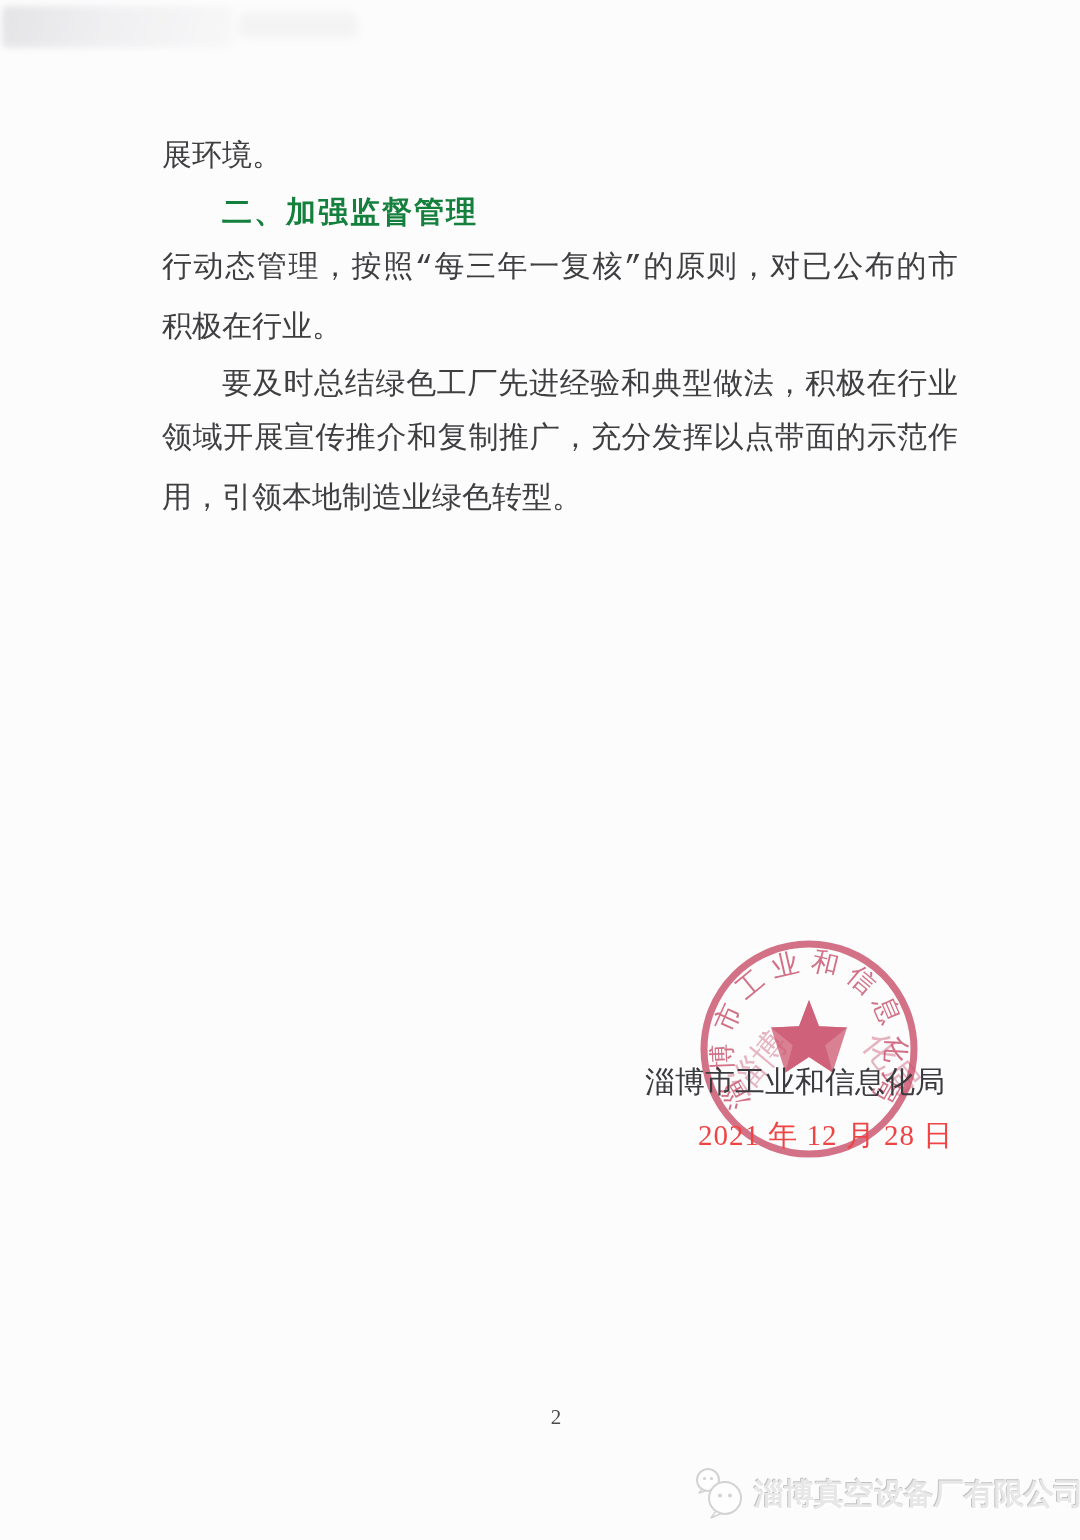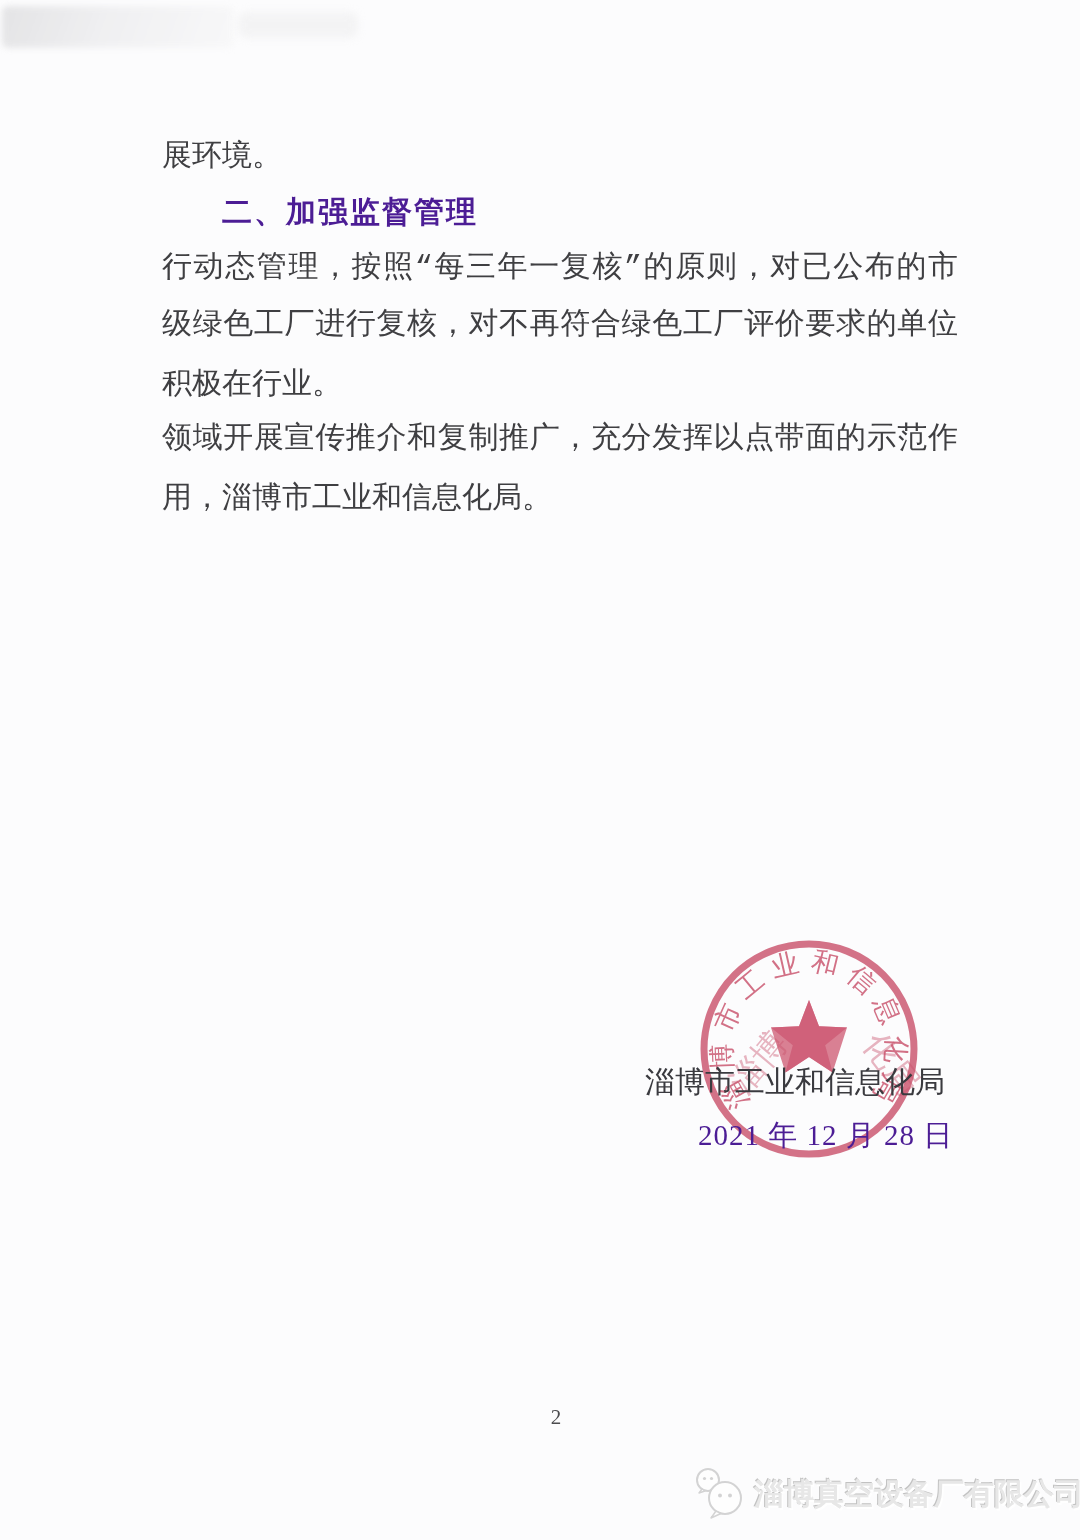--- a/index.html
+++ b/index.html
@@ -37,37 +37,37 @@
   }
   .line.indent{padding-left:60px;}
   .line.indent-justify{
     white-space:normal;padding-left:60px;
     text-align:justify;text-align-last:justify;
     -moz-text-align-last:justify;
   }
   .line.heading{
     padding-left:60px;
     font-family:"Liberation Sans","DejaVu Sans",sans-serif;
-    font-weight:700;color:#4c1d95;
+    font-weight:700;color:#15803d;
     letter-spacing:2px;
   }
   
   .seal{
     position:absolute;left:696px;top:936px;width:226px;height:226px;
     z-index:1;
   }
   
   .signature{
     position:absolute;left:645px;top:1062px;
     font-size:30px;letter-spacing:0;color:#3a3a3f;z-index:3;
     white-space:nowrap;
   }
   .sign-date{
     position:absolute;left:698px;top:1116px;
-    font-size:29px;color:#4c1d95;z-index:3;white-space:nowrap;
+    font-size:29px;color:#ef4444;z-index:3;white-space:nowrap;
     letter-spacing:1px;
   }
   
   .page-number{
     position:absolute;left:516px;top:1405px;width:80px;
     text-align:center;font-size:21px;color:#4b4b4e;
     font-family:"Liberation Serif","DejaVu Serif",serif;
   }
   
   .footer{
@@ -89,24 +89,24 @@
 
 <div class="page">
 
   <div class="smudge-top"></div>
   <div class="smudge-top2"></div>
 
   <div class="content">
     <div class="line">展环境。</div>
     <div class="line heading">二、加强监督管理</div>
     <div class="line justify">行动态管理，按照“每三年一复核”的原则，对已公布的市</div>
-    <div class="line justify">级绿色工厂进行复核，对不再符合绿色工厂评价要求的单位</div>
     <div class="line">积极在行业。</div>
+    <div class="line indent-justify">要及时总结绿色工厂先进经验和典型做法，积极在行业</div>
     <div class="line justify">领域开展宣传推介和复制推广，充分发挥以点带面的示范作</div>
-    <div class="line">用，淄博市工业和信息化局。</div>
+    <div class="line">用，引领本地制造业绿色转型。</div>
   </div>
 
   <svg class="seal" viewBox="0 0 226 226" xmlns="http://www.w3.org/2000/svg">
 
     <circle cx="113" cy="113" r="105" fill="none" stroke="#c9536d" stroke-width="7" opacity="0.82"></circle>
 
     <polygon points="113,64 123,90.2 151,91.6 136.5,136.4 113,121 89.5,136.4 75,91.6 103,90.2" fill="#d06078" opacity="0.8"></polygon>
     <polygon points="113,64 123,90.2 151.1,91.6 129.2,109.3 136.6,136.4 113,121 89.4,136.4 96.8,109.3 74.9,91.6 103,90.2" fill="#ce5c75" opacity="0.85"></polygon>
 
     <defs>

